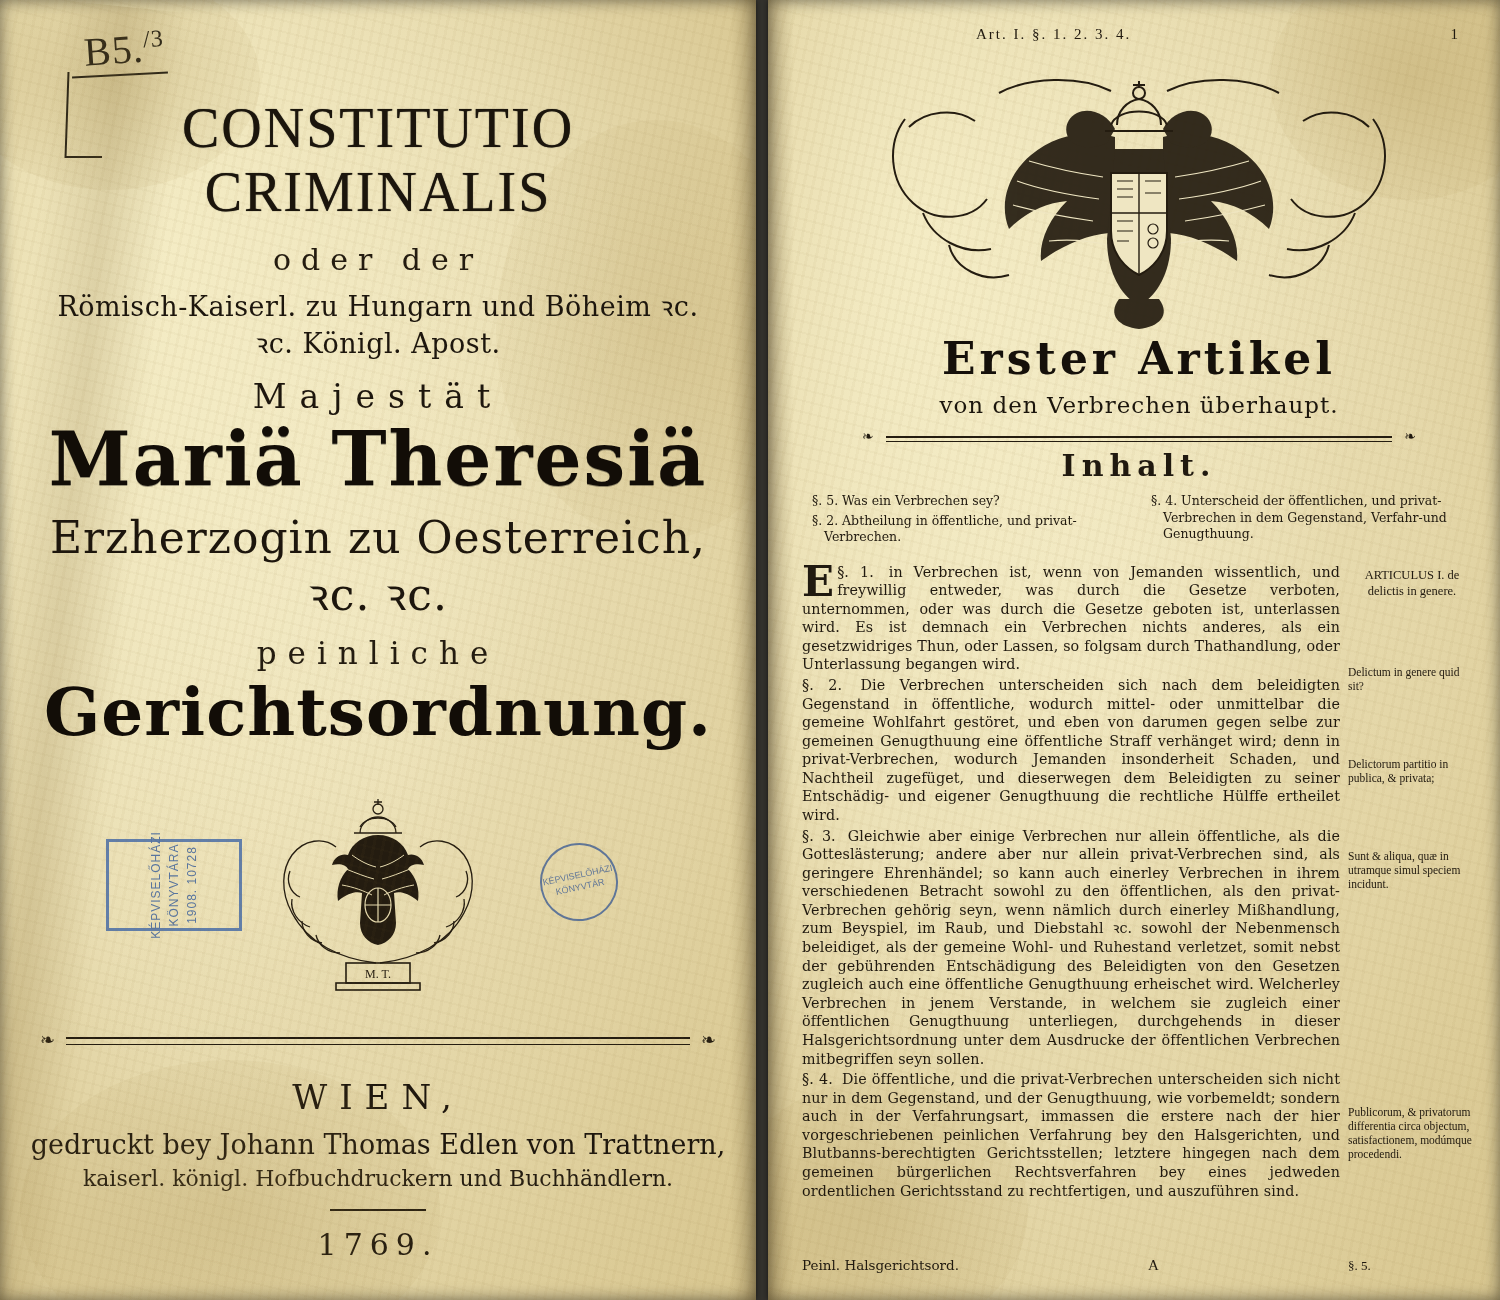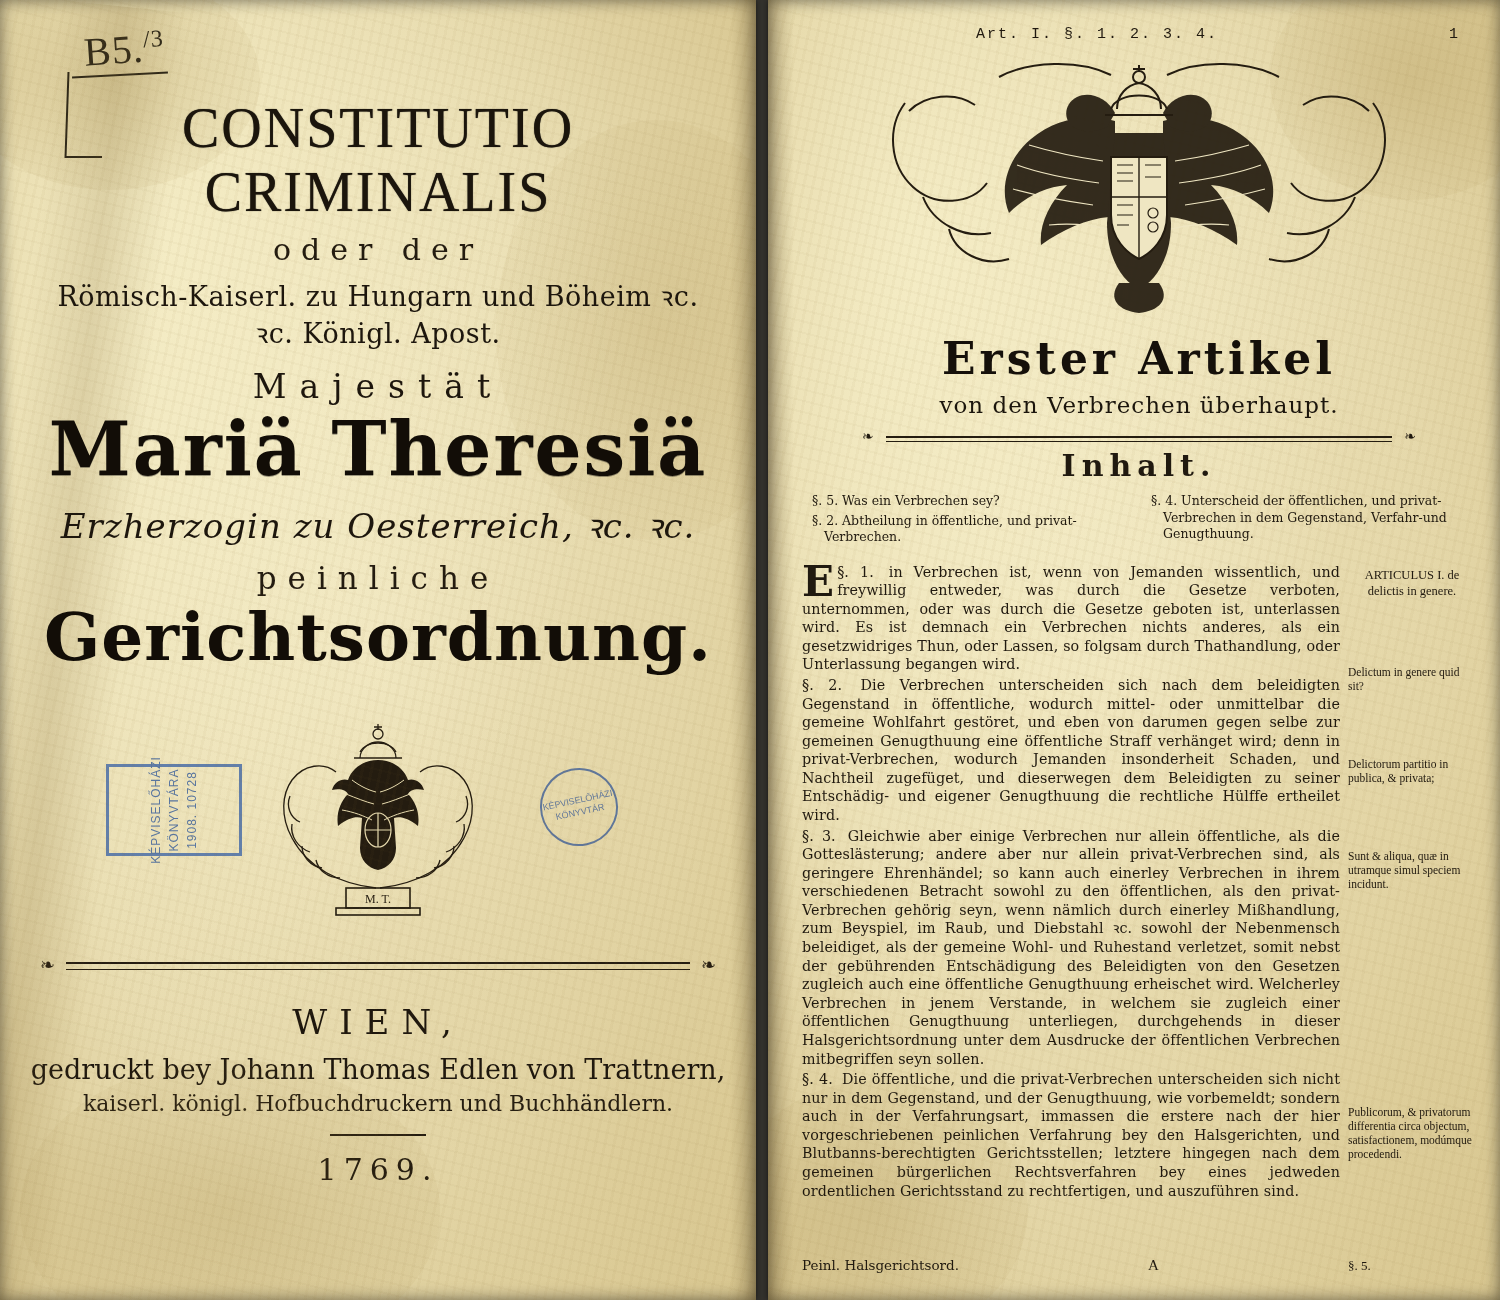--- a/index.html
+++ b/index.html
@@ -79,21 +79,21 @@
     position:absolute; left:66px; top:156px;
     width:36px; height:2px; background:#2c2618;
   }
 
   .t-line1 {
     font-family: "Liberation Serif", serif;
     font-size: 56px;
     letter-spacing: 2px;
     color: #1b150c;
     text-shadow: 0 0 1px rgba(0,0,0,0.7);
-    margin-bottom: 8px;
+    margin-bottom: 18px;
   }
   .t-line2 {
     font-family: "Liberation Serif", serif;
     font-size: 72px;
     letter-spacing: 7px;
     color: #161009;
     margin: 2px 0 14px 0;
     text-shadow: 0 0 1px rgba(0,0,0,0.8);
   }
   .frak { font-family: "DejaVu Serif", serif; }
@@ -119,25 +119,24 @@
   .t-name {
     font-size: 74px;
     letter-spacing: 2px;
     line-height: 1.06;
     margin: 4px 0 10px 0;
     font-weight: bold;
     color: #120d07;
     text-shadow: 0 1px 0 rgba(0,0,0,0.35);
   }
   .t-erz {
-    font-size: 34px;
+    font-size: 44px;
     letter-spacing: 1px;
     margin: 14px 0 10px 0;
     color: #1d160d;
-    font-style: italic;
   }
   .t-pein {
     font-size: 31px;
     letter-spacing: 11px;
     margin: 12px 0 2px 0;
     color: #241c10;
   }
   .t-ger {
     font-size: 66px;
     letter-spacing: 1px;
@@ -230,37 +229,36 @@
     padding: 26px 24px 12px 34px;
     height: 100%;
     font-size: 13px;
   }
   .running-head {
     display:flex; justify-content: space-between;
     align-items: baseline;
     font-size: 15px;
     letter-spacing: 2px;
     padding: 0 18px 0 174px;
-    margin-bottom: 4px;
-    font-family: Liberation Mono, monospace;
+    margin-bottom: 20px;
   }
   .running-head .folio { font-size: 15px; letter-spacing:0; }
 
   .vignette {
     height: 270px;
     margin: 2px auto 0 auto;
     width: 520px;
     position: relative;
   }
   .art-title {
     text-align:center;
     font-size: 44px;
     letter-spacing: 4px;
     font-weight: bold;
-    margin-top: 16px;
+    margin-top: 0;
     color:#15100a;
   }
   .art-sub {
     text-align:center;
     font-size: 23px;
     letter-spacing: 1px;
     margin-top: 8px;
     color:#1b150c;
   }
   .inhalt-rule {

